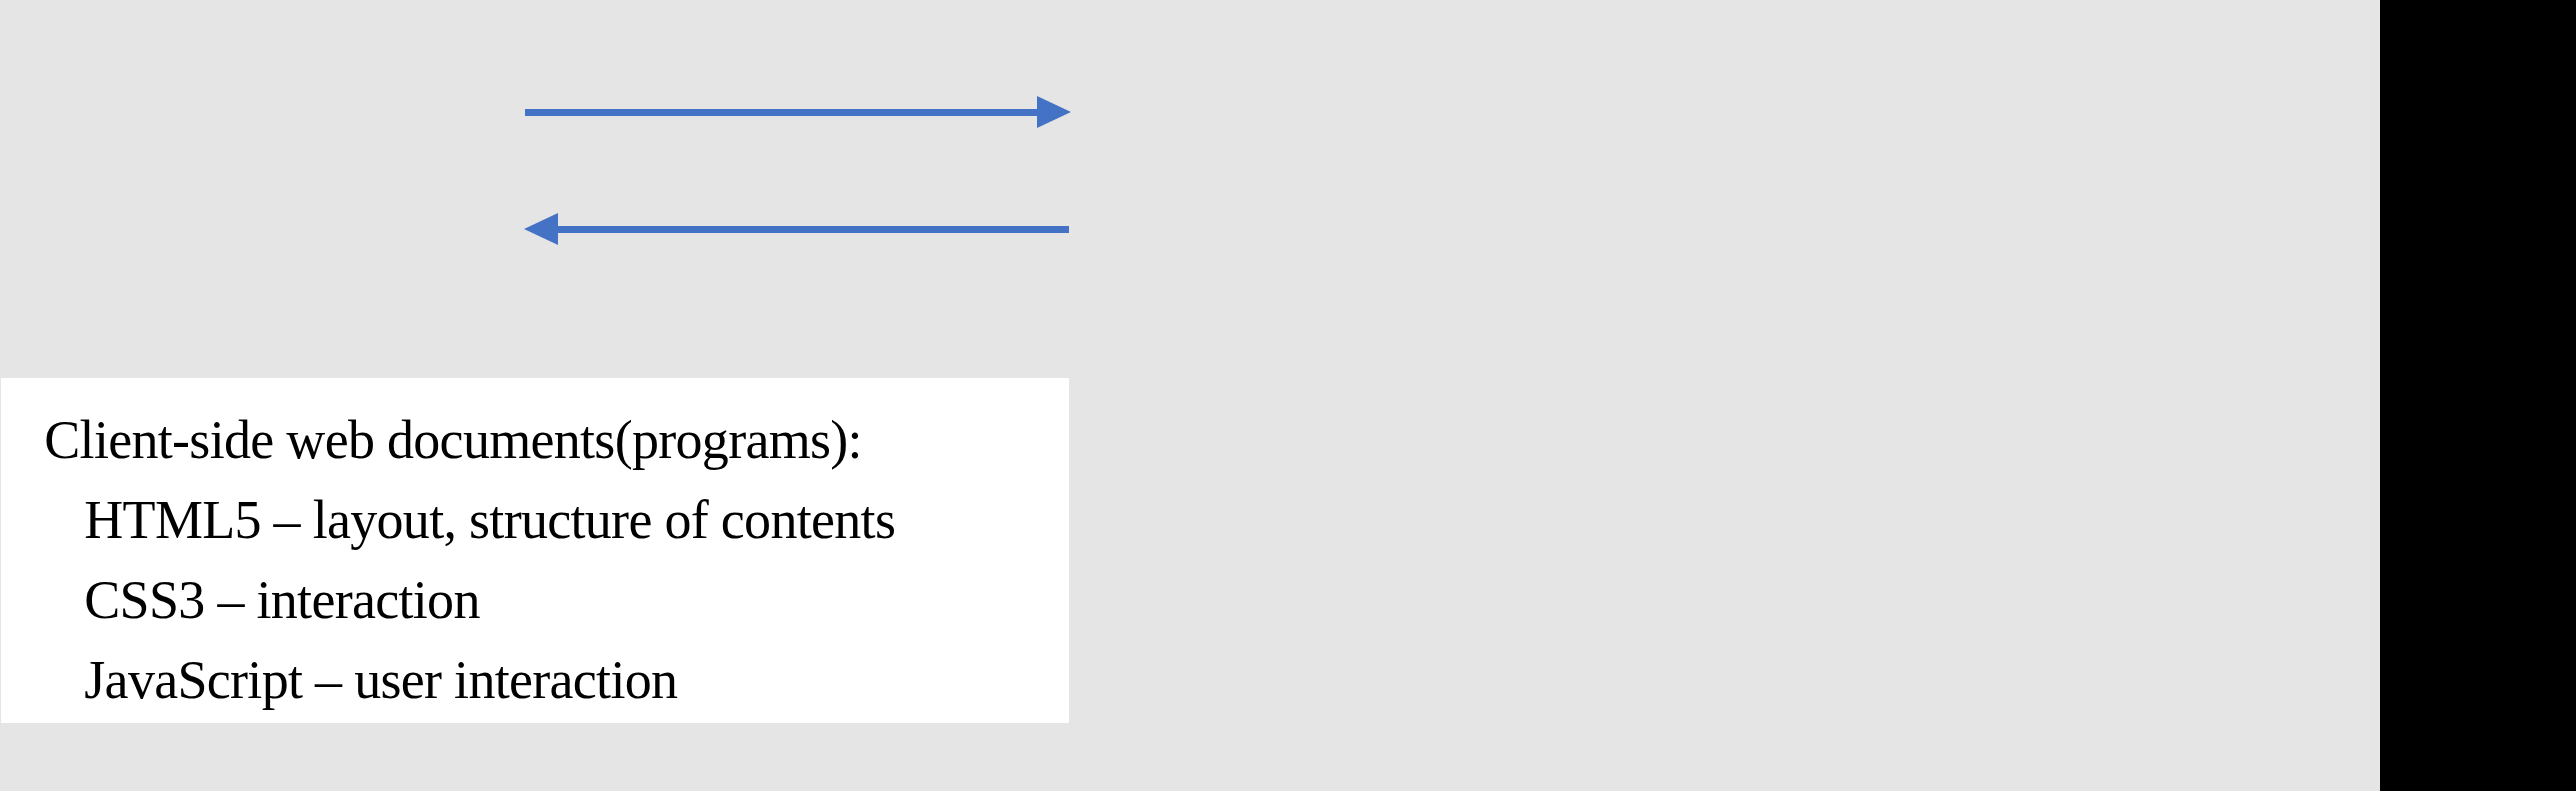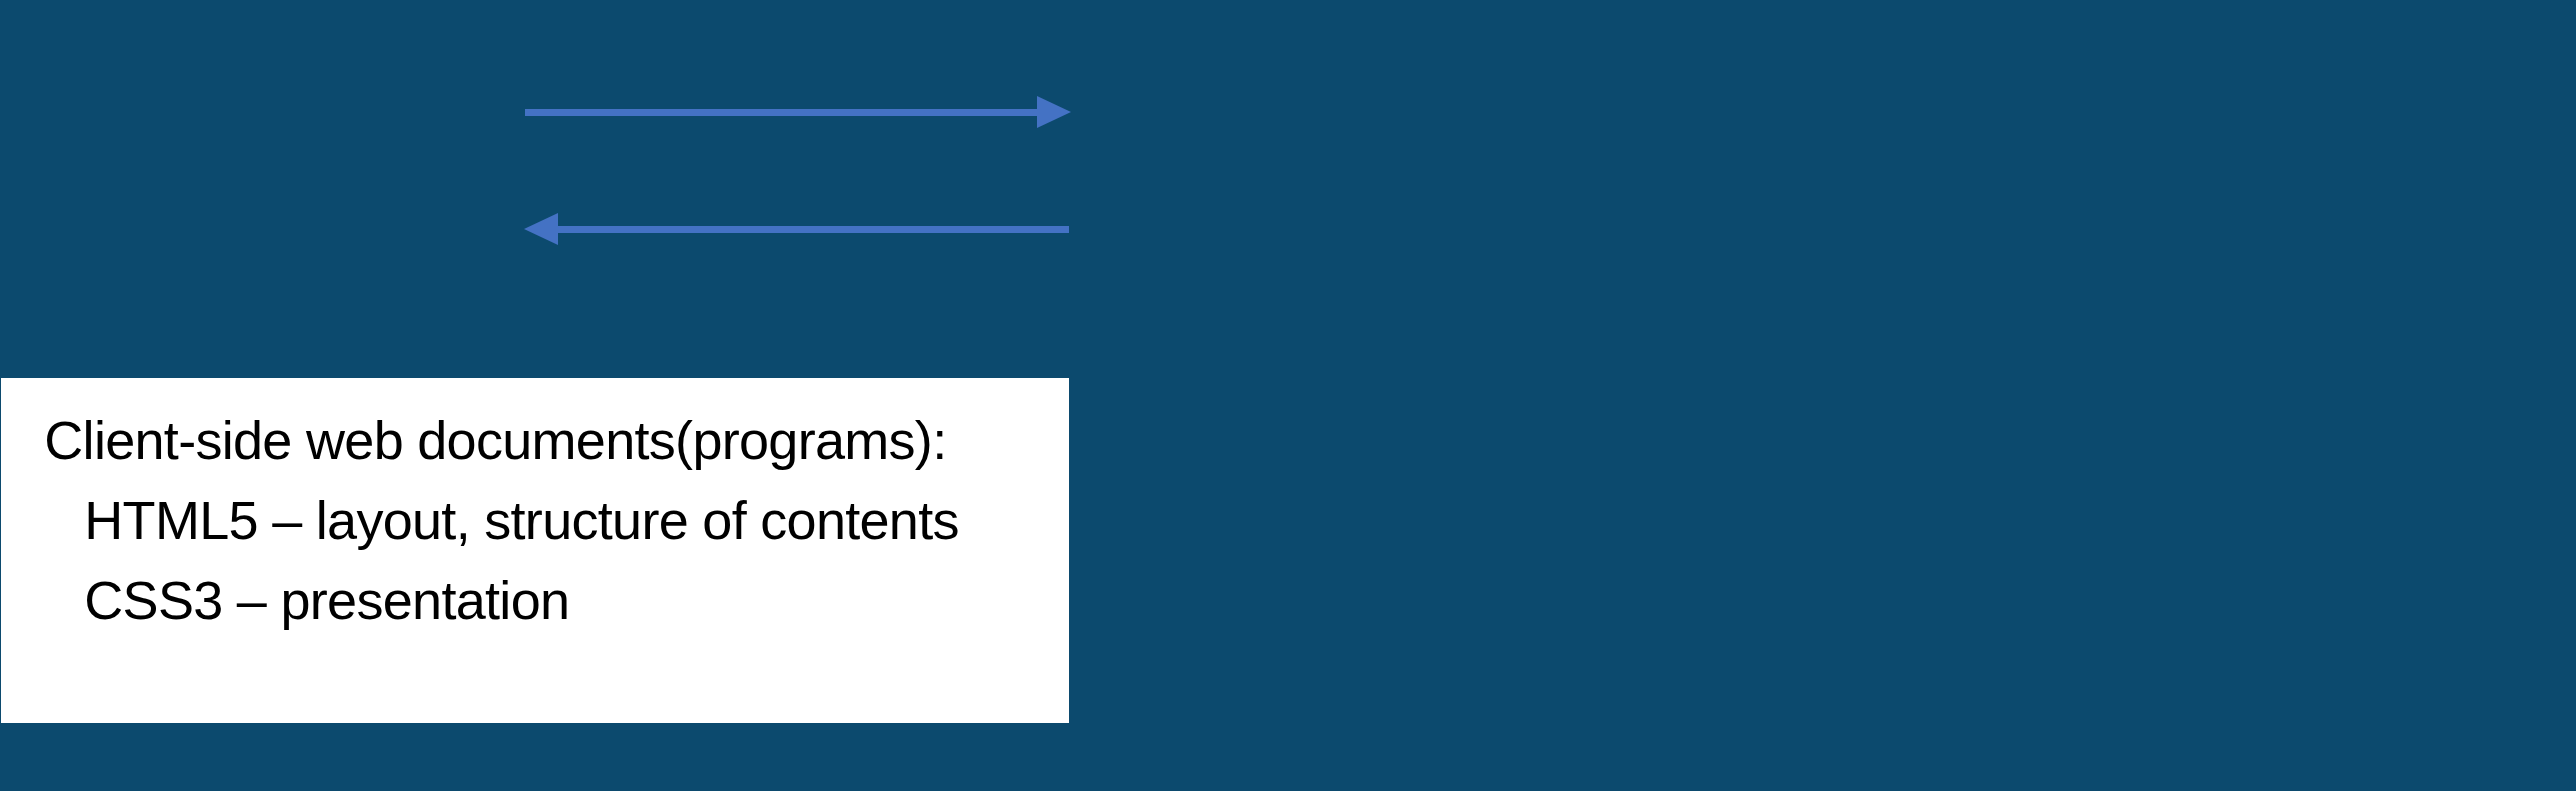--- a/index.html
+++ b/index.html
@@ -2,25 +2,25 @@
 <html style="font-size:10.5px"><head>
 <meta charset="utf-8">
 <style>
   html, body {
     margin: 0;
     padding: 0;
     background: #000000;
   }
   .canvas {
     position: relative;
-    width: 2576px;
+    width: 2380px;
     height: 791px;
-    background: #0c4a6e;
+    background: #e5e5e5;
     overflow: hidden;
-    font-family: Liberation Sans, sans-serif;
+    font-family: Liberation Serif, serif;
   }
 
   
   .arrow { position: absolute; }
   .shaft {
     position: absolute;
     height: 6.6px;
     background: #4472C4;
   }
   .shaft-right { left: 525px; top: 109px; width: 514px; }
@@ -74,17 +74,18 @@
   </div>
 
   <div class="arrow">
     <div class="head head-left"></div>
     <div class="shaft shaft-left"></div>
   </div>
 
   <div class="info-box">
     <div class="info-line first">Client-side web documents(programs):</div>
     <div class="info-line indent">HTML5 – layout, structure of contents</div>
-    <div class="info-line indent">CSS3 – presentation</div>
+    <div class="info-line indent">CSS3 – interaction</div>
+    <div class="info-line indent">JavaScript – user interaction</div>
   </div>
 
 </div>
 
 
 </body></html>

